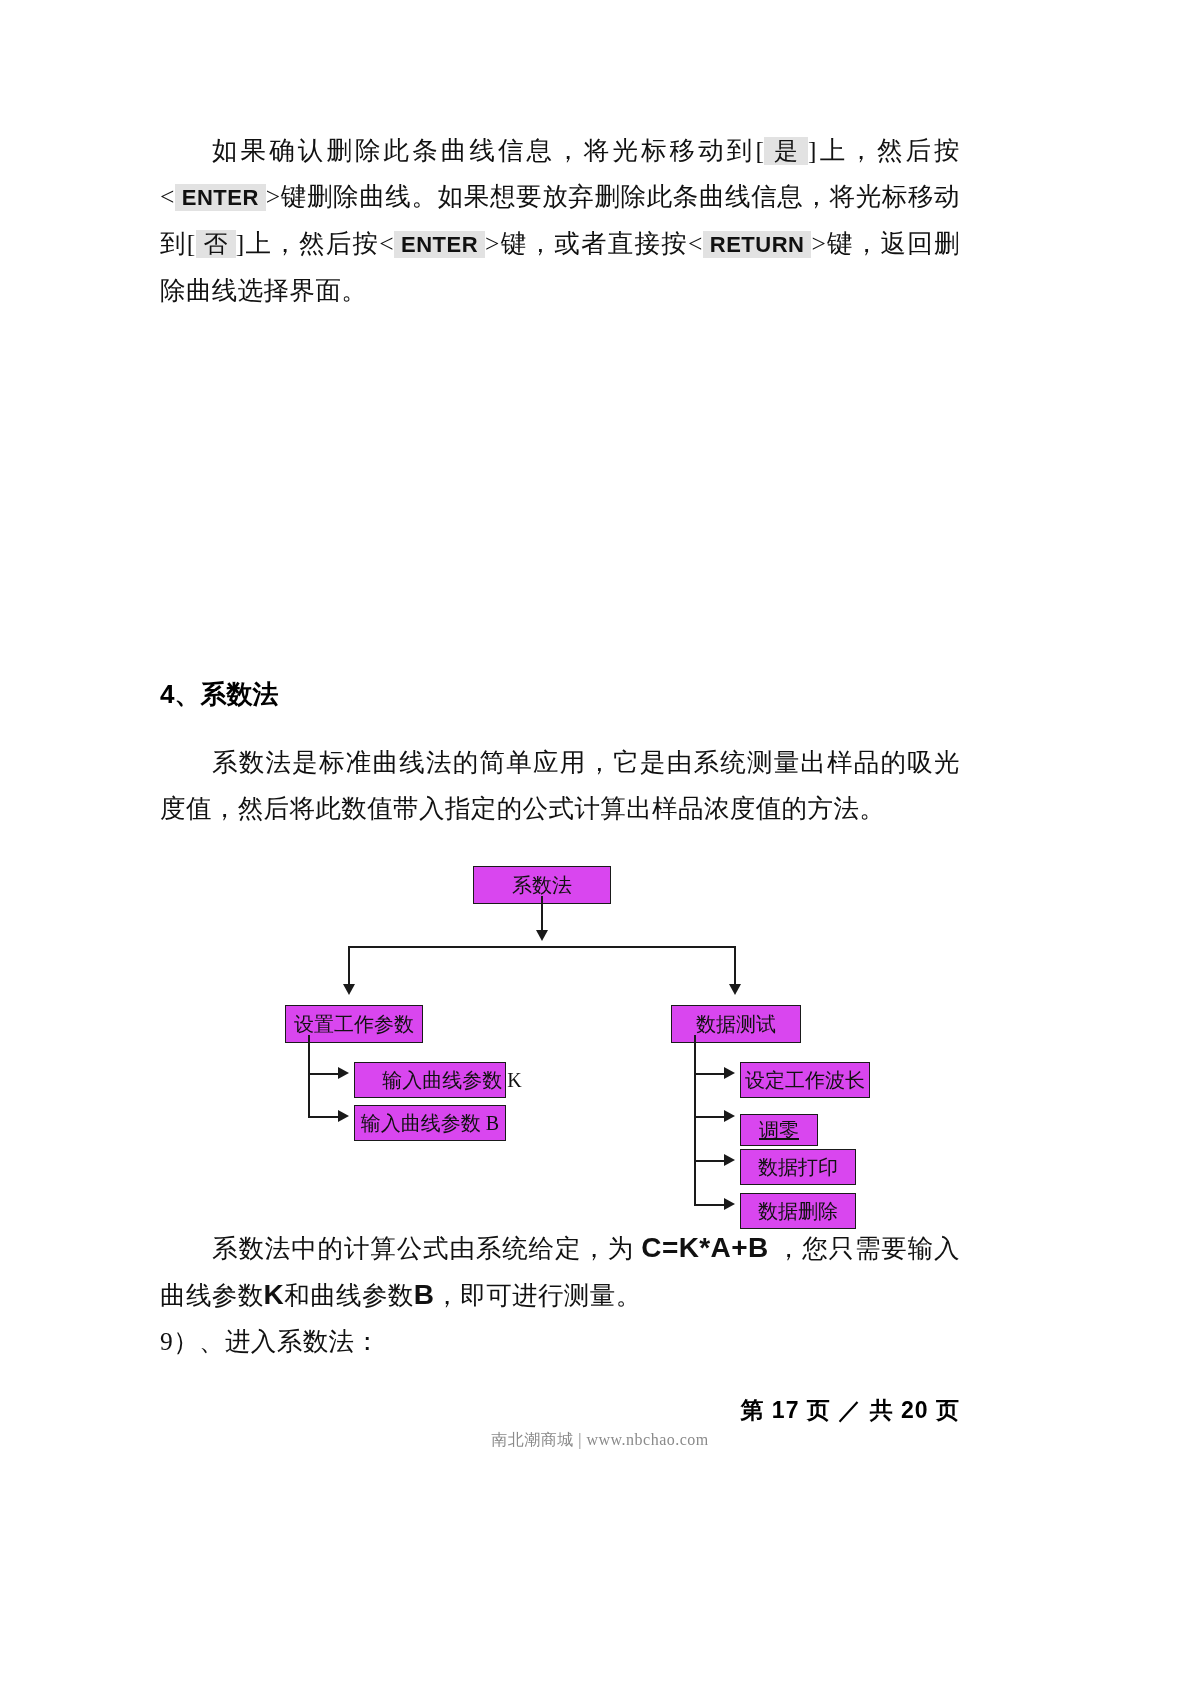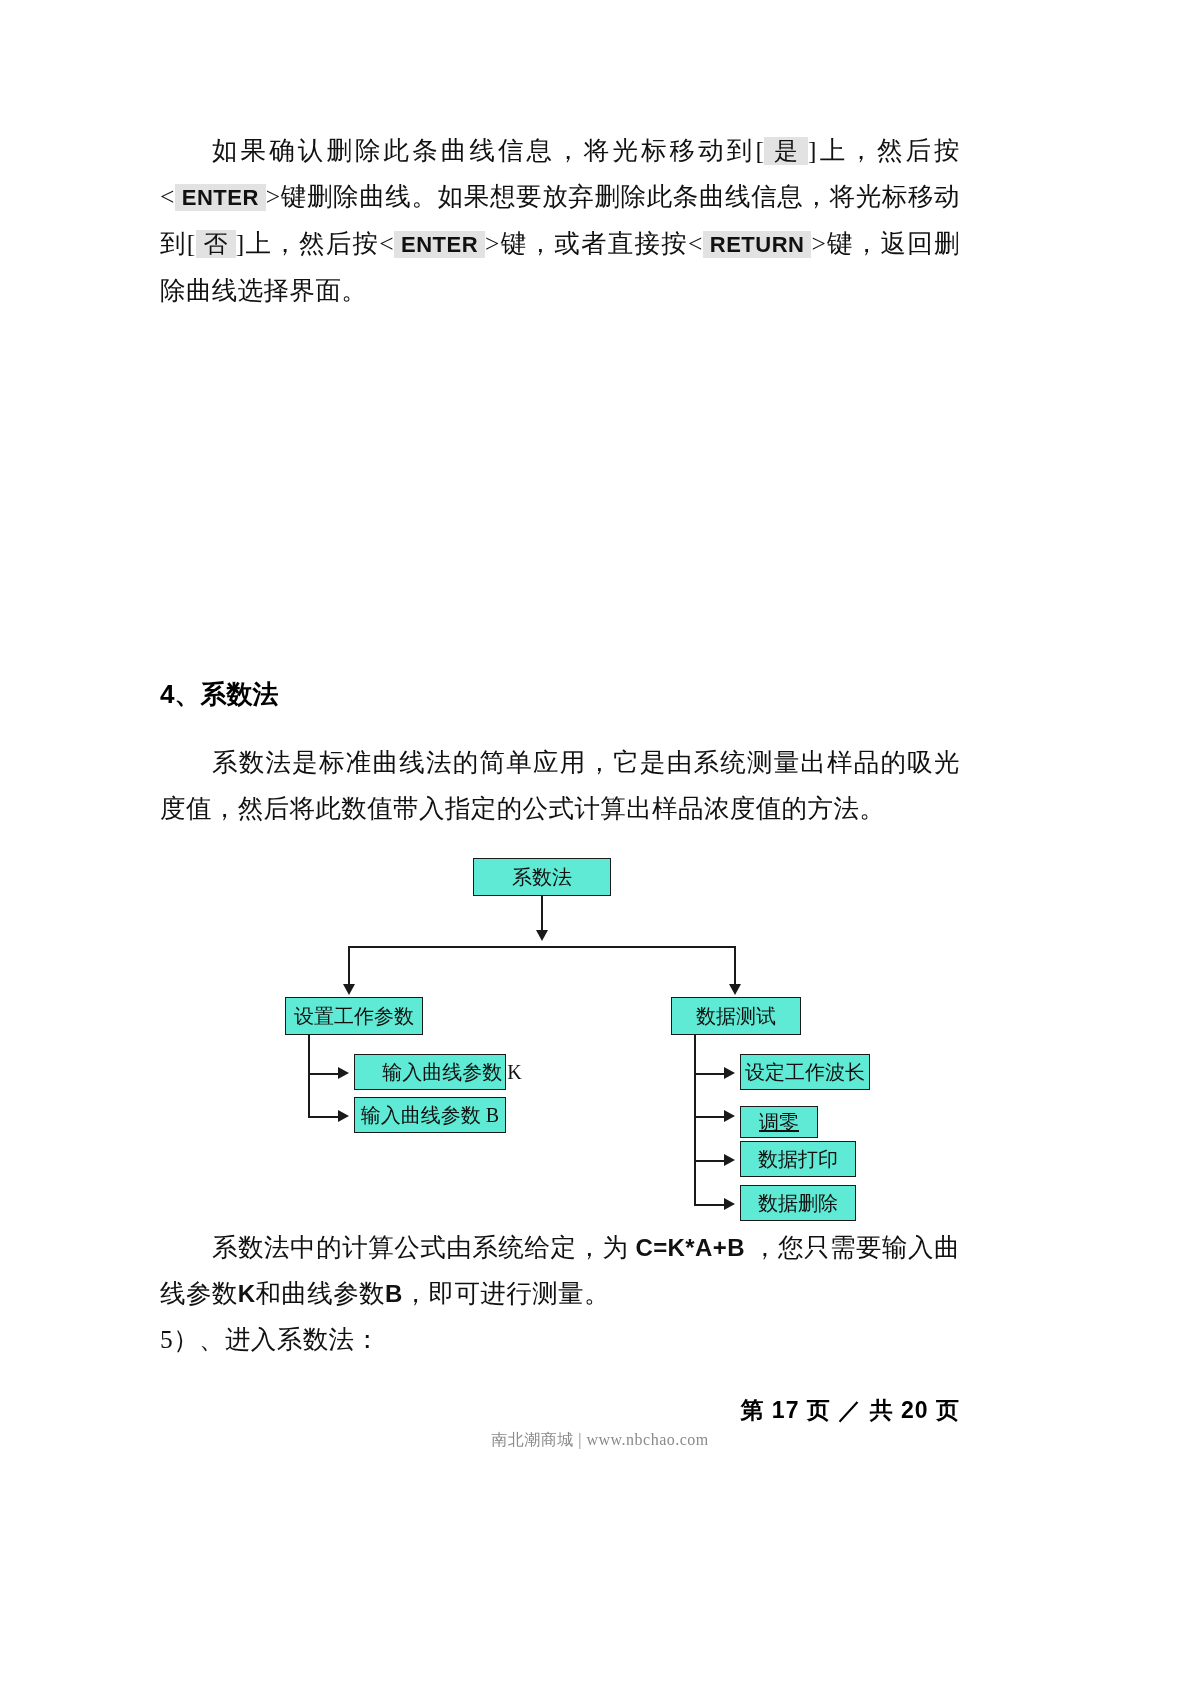--- a/index.html
+++ b/index.html
@@ -57,21 +57,21 @@
     background: #e2e2e2;
     font-family: "Liberation Sans", "DejaVu Sans", sans-serif;
     font-size: 22px;
     font-weight: 600;
     padding: 1px 7px;
     letter-spacing: 0.5px;
   }
   .bold-latin {
     font-family: "Liberation Sans", "DejaVu Sans", sans-serif;
     font-weight: bold;
-    font-size: 24px;
+    font-size: 28px;
   }
 
   
   .heading {
     font-family: "Liberation Sans", "DejaVu Sans", sans-serif;
     font-size: 26px;
     font-weight: bold;
     line-height: 40px;
     margin: 0;
     color: #000;
@@ -84,29 +84,30 @@
   
   .flow {
     position: relative;
     width: 800px;
     height: 345px;
     margin: 22px 0 0 0;
   }
   .fbox {
     position: absolute;
     border: 1.6px solid #1a1a1a;
-    background: #5eead4;
+    background: #d946ef;
     font-family: "Liberation Serif", "DejaVu Serif", serif;
     font-size: 20px;
     color: #111;
     display: flex;
     align-items: center;
     justify-content: center;
     box-sizing: border-box;
     white-space: nowrap;
+    margin-top: 8px;
   }
   .fline {
     position: absolute;
     background: #1a1a1a;
   }
   .vline { width: 1.8px; }
   .hline { height: 1.8px; }
   .arrow-down {
     position: absolute;
     width: 0; height: 0;
@@ -209,20 +210,20 @@
       <div class="fbox" style="left:580px; top:252px; width:78px; height:32px;text-decoration:underline;">调零</div>
       <div class="fbox" style="left:580px; top:287px; width:116px; height:36px;">数据打印</div>
       <div class="fbox" style="left:580px; top:331px; width:116px; height:36px;">数据删除</div>
 
     </div>
 
     <div style="height:26px"></div>
 
     <p class="para indent"><span>系数法中的计算公式由系统给定，为</span> <span class="bold-latin">C=K*A+B</span> <span>，您只需要输入曲线参数</span><span class="bold-latin">K</span><span>和曲线参数</span><span class="bold-latin">B</span><span>，即可进行测量。</span></p>
 
-    <p class="para">5）、进入系数法：</p>
+    <p class="para">9）、进入系数法：</p>
 
   </div>
 
   <div class="pagenum">第 17 页 ／ 共 20 页</div>
   <div class="watermark">南北潮商城 | www.nbchao.com</div>
 
 </div>
 
 </body></html>

